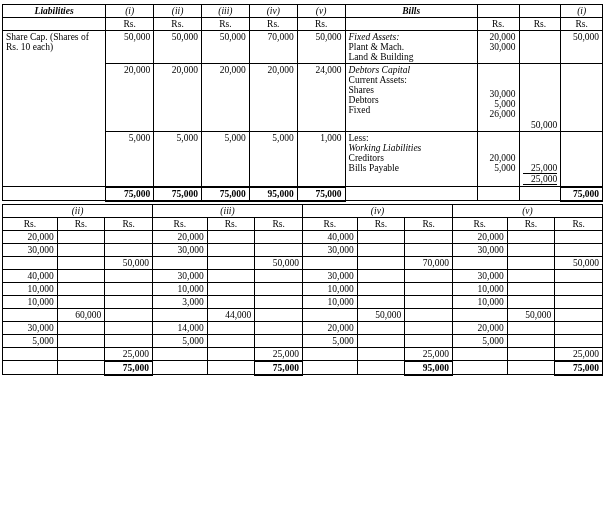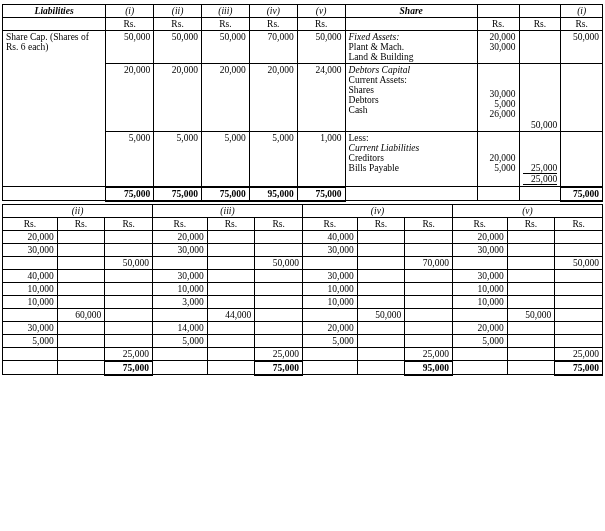--- a/index.html
+++ b/index.html
@@ -75,21 +75,21 @@
         <th class="italic" style="border:1px solid #000;">
           <span>(iii)</span>
         </th>
         <th class="italic" style="border:1px solid #000;">
           <span>(iv)</span>
         </th>
         <th class="italic" style="border:1px solid #000;">
           <span>(v)</span>
         </th>
         <th class="bold" style="text-align:center;border:1px solid #000;">
-          <span>Share</span>
+          <span>Bills</span>
         </th>
         <th style="border:1px solid #000;"></th>
         <th style="border:1px solid #000;"></th>
         <th class="italic" style="border:1px solid #000;">
           <span>(i)</span>
         </th>
       </tr>
       <tr>
         <td style="border:1px solid #000;"></td>
         <td class="center" style="border:1px solid #000;"><span>Rs.</span></td>
@@ -100,21 +100,21 @@
         <td style="border:1px solid #000;"></td>
         <td class="center" style="border:1px solid #000;"><span>Rs.</span></td>
         <td class="center" style="border:1px solid #000;"><span>Rs.</span></td>
         <td class="center" style="border:1px solid #000;"><span>Rs.</span></td>
       </tr>
     </thead>
     <tbody>
 
       <tr>
         <td style="border:1px solid #000;" rowspan="3">
-          <div>Share Cap. (Shares of Rs. 6 each)</div>
+          <div>Share Cap. (Shares of Rs. 10 each)</div>
         </td>
         <td class="right" style="border:1px solid #000;"><span>50,000</span></td>
         <td class="right" style="border:1px solid #000;"><span>50,000</span></td>
         <td class="right" style="border:1px solid #000;"><span>50,000</span></td>
         <td class="right" style="border:1px solid #000;"><span>70,000</span></td>
         <td class="right" style="border:1px solid #000;"><span>50,000</span></td>
         <td style="border:1px solid #000;">
           <div class="italic">Fixed Assets:</div>
           <div>Plant &amp; Mach.</div>
           <div>Land &amp; Building</div>
@@ -131,21 +131,21 @@
         <td class="right" style="border:1px solid #000;"><span>20,000</span></td>
         <td class="right" style="border:1px solid #000;"><span>20,000</span></td>
         <td class="right" style="border:1px solid #000;"><span>20,000</span></td>
         <td class="right" style="border:1px solid #000;"><span>20,000</span></td>
         <td class="right" style="border:1px solid #000;margin-top:44px;"><span>24,000</span></td>
         <td style="border:1px solid #000;">
           <div class="italic">Debtors Capital</div>
           <div>Current Assets:</div>
           <div>Shares</div>
           <div>Debtors</div>
-          <div>Cash</div>
+          <div>Fixed</div>
         </td>
         <td class="right" style="border:1px solid #000;">
           <div style="height:14px;"></div>
           <div style="height:10px;"></div>
           <div>30,000</div>
           <div>5,000</div>
           <div>26,000</div>
         </td>
         <td class="right" style="border:1px solid #000;">
           <div style="height:55px;"></div>
@@ -155,21 +155,21 @@
       </tr>
 
       <tr>
         <td class="right" style="border:1px solid #000;"><span>5,000</span></td>
         <td class="right" style="border:1px solid #000;"><span>5,000</span></td>
         <td class="right" style="border:1px solid #000;"><span>5,000</span></td>
         <td class="right" style="border:1px solid #000;"><span>5,000</span></td>
         <td class="right" style="border:1px solid #000;"><span>1,000</span></td>
         <td style="border:1px solid #000;">
           <div>Less:</div>
-          <div class="italic">Current Liabilities</div>
+          <div class="italic">Working Liabilities</div>
           <div>Creditors</div>
           <div>Bills Payable</div>
         </td>
         <td class="right" style="border:1px solid #000;">
           <div style="height:10px;"></div>
           <div style="height:10px;"></div>
           <div>20,000</div>
           <div>5,000</div>
         </td>
         <td class="right" style="border:1px solid #000;border-bottom:1px solid #000;">

